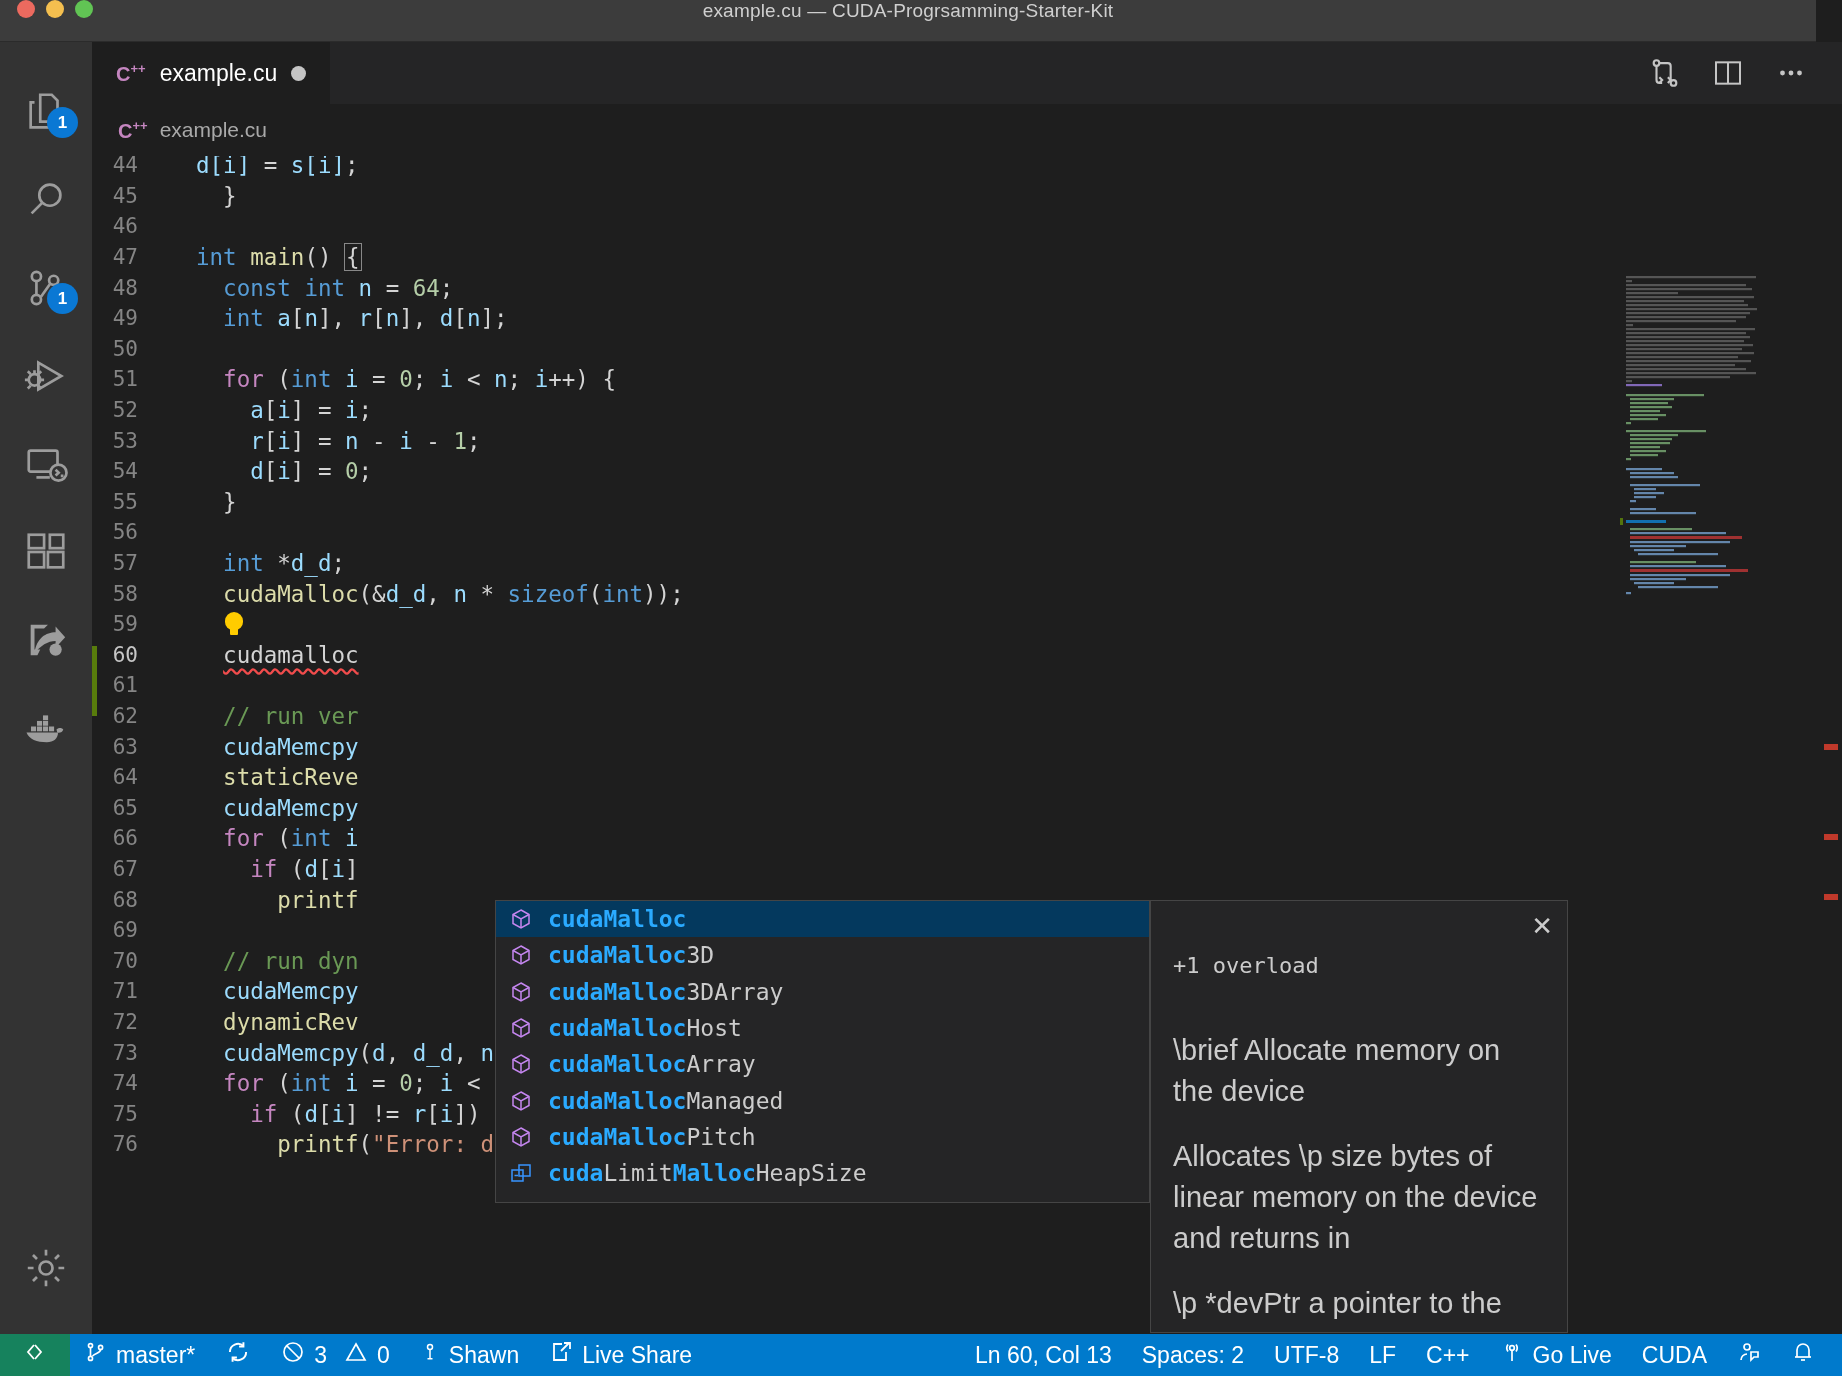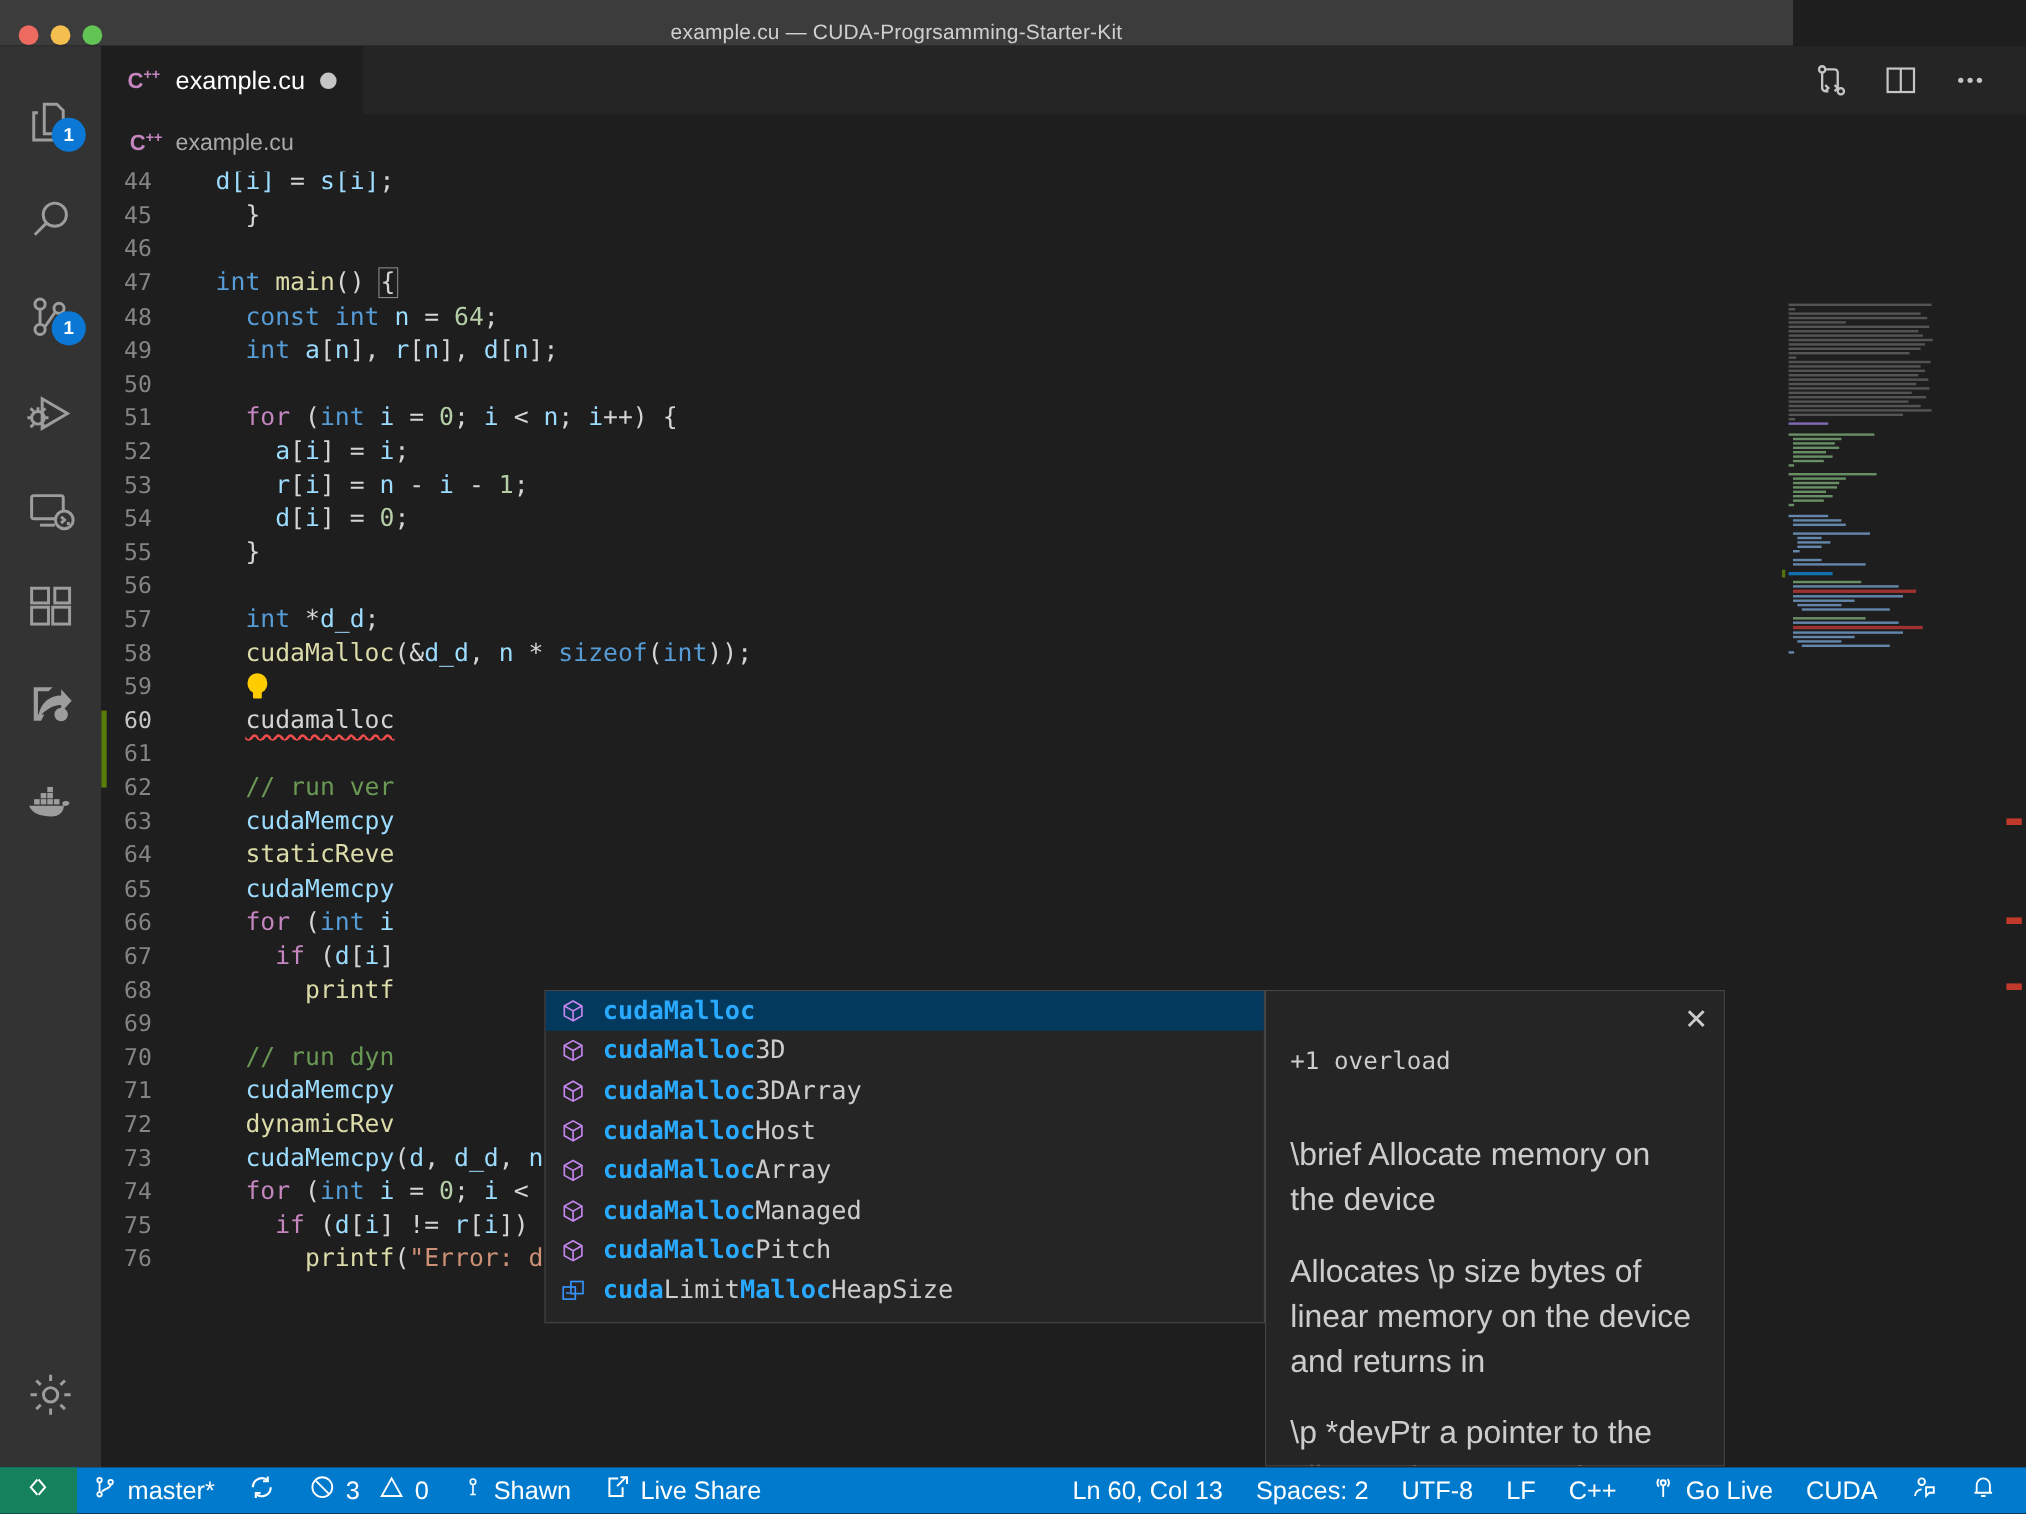--- a/index.html
+++ b/index.html
@@ -6,22 +6,22 @@
   html, body {
     width: 1842px; height: 1376px;
     background: #1e1e1e;
     font-family: "Liberation Sans", sans-serif;
     overflow: hidden;
   }
   .window { position: relative; width: 1842px; height: 1376px; background:#1e1e1e; }
 
   
   .titlebar {
-    position:absolute; left:0; top:0; width:1630px; height:42px;
-    background:#3c3c3c; display:flex; align-items:flex-end;
+    position:absolute; left:0; top:0; width:1816px; height:42px;
+    background:#3c3c3c; display:flex; align-items:flex-start;
     border-bottom:1px solid #2b2b2b;
   }
   .traffic { display:flex; gap:11px; margin-left:17px; }
   .dot { width:18px; height:18px; border-radius:50%; }
   .dot.red{background:#ec6a5f;} .dot.yellow{background:#f4bf4f;} .dot.green{background:#61c454;}
   .title-text {
     position:absolute; left:0; right:0; text-align:center;
     font-size:19px; color:#cfcfcf; letter-spacing:.2px;
   }
 

